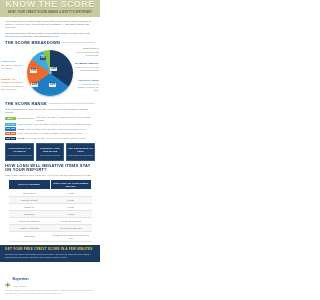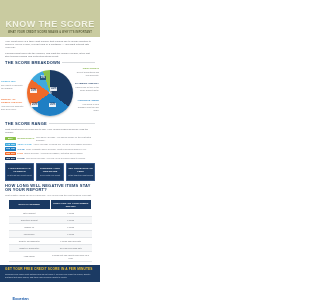--- a/index.html
+++ b/index.html
@@ -5,21 +5,21 @@
   html,body{margin:0;padding:0;}
   body{
     width:100px;height:300px;overflow:hidden;
     background:#ffffff;
     font-family:"Liberation Sans", sans-serif;
     -webkit-font-smoothing:none;
   }
   .page{position:relative;width:100px;height:300px;background:#fff;}
 
   
-  .header{background:#c9cba0;padding:20px 4px 3px 4px;}
+  .header{background:#c9cba0;padding:0 4px 3px 4px;}
   .title{
     font-size:9px;line-height:9px;font-weight:bold;
     color:#f2f3e4;letter-spacing:.4px;text-align:center;
     text-shadow:0 1px 0 #b3b58a;
   }
   .subtitle{
     font-size:2.6px;line-height:3.4px;font-weight:bold;
     color:#5c5f3a;letter-spacing:.15px;text-align:center;
     margin-top:1.5px;
   }

